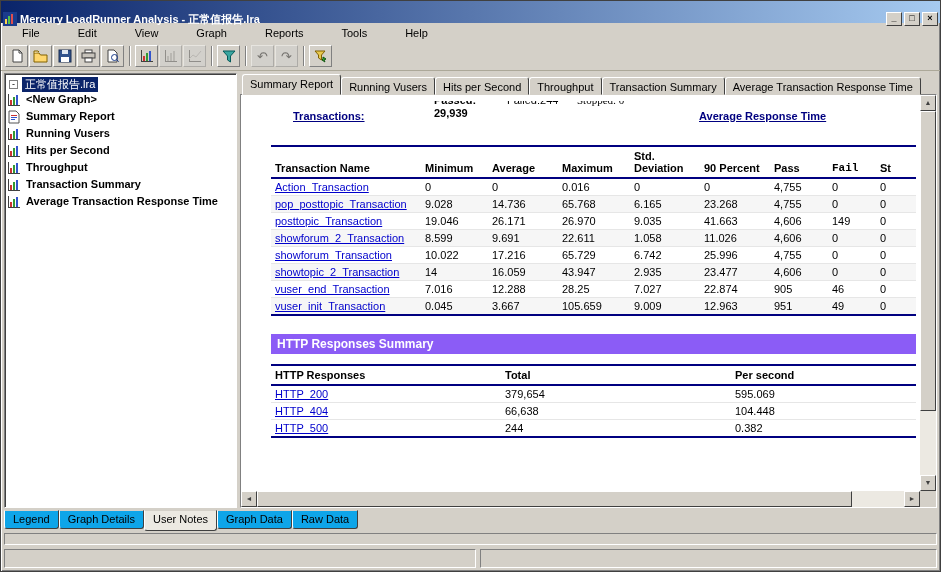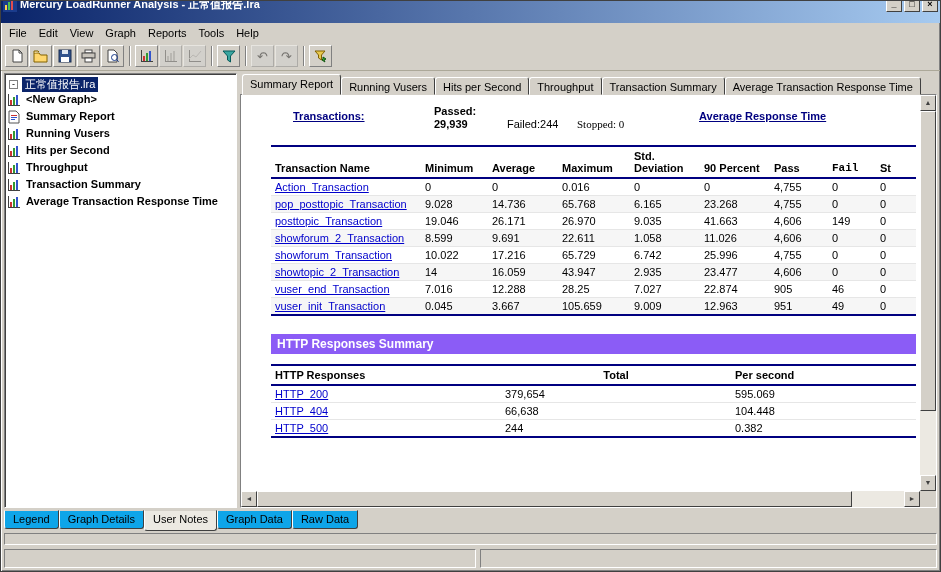--- a/index.html
+++ b/index.html
@@ -1,29 +1,29 @@
 <!DOCTYPE html>
 <html><head>
 <meta charset="utf-8">
 <style>
   html,body{margin:0;padding:0;background:#808080;font-family:"Liberation Sans",sans-serif;}
   *{box-sizing:border-box;}
   .window{width:941px;height:572px;background:#d4d0c8;border:1px solid #404040;
     box-shadow:inset 1px 1px 0 #ffffff, inset -1px -1px 0 #808080;
     display:flex;flex-direction:column;overflow:hidden;}
   
-  .titlebar{height:18px;background:linear-gradient(to right,#0a246a,#a6caf0);display:flex;align-items:flex-end;
+  .titlebar{height:18px;background:linear-gradient(to right,#0a246a,#a6caf0);display:flex;align-items:flex-start;
     padding:11px 2px;flex:0 0 auto;}
   .app-icon{width:14px;height:14px;margin-right:3px;display:inline-flex;}
   .title-text{flex:1;color:#fff;font-weight:bold;font-size:11px;white-space:nowrap;overflow:hidden;}
   .tb-btn{width:16px;height:14px;background:#d4d0c8;border:1px solid;border-color:#fff #404040 #404040 #fff;
     font-size:9px;line-height:11px;text-align:center;margin-left:2px;color:#000;font-weight:bold;cursor:default;}
   
   .menubar{height:19px;display:flex;align-items:center;padding-left:2px;flex:0 0 auto;font-size:11px;}
-  .menu-item{padding:2px 6px;cursor:default;}
+  .menu-item{padding:2px 19px;cursor:default;}
   
   .toolbar{height:29px;display:flex;align-items:center;padding:2px 4px;flex:0 0 auto;border-bottom:1px solid #aca899;}
   .tool-btn{width:23px;height:22px;display:inline-flex;align-items:center;justify-content:center;
     border:1px solid;border-color:#fff #808080 #808080 #fff;background:#d4d0c8;margin-right:1px;font-size:13px;}
   .tool-btn.disabled{opacity:.45;filter:grayscale(1);}
   .tool-sep{width:2px;height:20px;border-left:1px solid #808080;border-right:1px solid #fff;margin:0 4px;}
   
   .workarea{flex:1;display:flex;min-height:0;padding:2px 3px;}
   .sunken2{border:1px solid;border-color:#808080 #fff #fff #808080;box-shadow:inset 1px 1px 0 #404040;}
   .tree-panel{width:233px;background:#fff;margin-right:3px;overflow:hidden;padding:2px;font-size:11px;}
@@ -38,41 +38,41 @@
   .tabbar{height:21px;display:flex;align-items:flex-end;padding-left:2px;flex:0 0 auto;font-size:11px;}
   .tab{padding:3px 7px 2px;background:#d4d0c8;border:1px solid;border-color:#fff #404040 #d4d0c8 #fff;
     border-top-left-radius:3px;border-top-right-radius:3px;margin-right:0;position:relative;top:1px;height:18px;white-space:nowrap;}
   .tab.active{height:21px;top:1px;z-index:3;border-bottom-color:#d4d0c8;font-weight:normal;}
   
   .report-frame{flex:1;background:#fff;display:flex;flex-direction:column;min-height:0;overflow:hidden;}
   .report-row{flex:1;display:flex;min-height:0;}
   .report-content{flex:1;overflow:hidden;background:#fff;padding:6px 0 0 30px;position:relative;font-size:11px;}
   
   .summary-strip{height:30px;overflow:hidden;width:645px;}
-  .strip-inner{margin-top:-7px;display:flex;align-items:flex-end;height:37px;}
+  .strip-inner{margin-top:-7px;display:flex;height:37px;}
   .strip-link{font-weight:bold;color:#000080;text-decoration:underline;align-self:center;margin-top:6px;}
   .c-trans{width:163px;padding-left:22px;}
   .c-passed{width:73px;display:flex;flex-direction:column;line-height:13px;font-weight:bold;}
   .c-failed{width:70px;display:flex;line-height:13px;}
   .c-stopped{width:122px;padding-bottom:1px;font-family:Liberation Serif, serif;}
   .c-avg{flex:1;}
   
   .report-table{border-collapse:collapse;width:645px;table-layout:fixed;font-size:11px;margin-top:14px;
     border-bottom:2px solid #000080;}
   .report-table th{font-weight:bold;text-align:left;padding:3px 4px;vertical-align:bottom;
     border-top:2px solid #000080;border-bottom:2px solid #000080;}
   .report-table td{padding:2px 4px;border-bottom:1px solid #e6e6e6;white-space:nowrap;overflow:hidden;}
   .report-table tr.alt td{background:#f6f6f6;}
   .cell-link{color:#0000cc;text-decoration:underline;cursor:pointer;}
   .tx-table th:nth-child(1),.tx-table td:nth-child(1){width:150px;}
   .tx-table th:nth-child(2){width:67px;} .tx-table th:nth-child(3){width:70px;}
   .tx-table th:nth-child(4){width:72px;} .tx-table th:nth-child(5){width:70px;}
   .tx-table th:nth-child(6){width:70px;} .tx-table th:nth-child(7){width:58px;}
   .tx-table th:nth-child(8){width:48px;font-family:Liberation Mono, monospace;} .tx-table th:nth-child(9){width:40px;}
-  .http-table th:nth-child(1){width:230px;} .http-table th:nth-child(2){width:230px;text-align:center;} .http-table th:nth-child(3){width:185px;}
+  .http-table th:nth-child(1){width:230px;} .http-table th:nth-child(2){width:230px;} .http-table th:nth-child(3){width:185px;}
   .section-bar{width:645px;background:#8b5cf6;color:#fff;font-weight:bold;font-size:12px;
     padding:3px 6px;margin-top:18px;}
   .http-table{margin-top:10px;}
   
   .vscroll{width:16px;background:#ece9e2;display:flex;flex-direction:column;flex:0 0 auto;}
   .sbtn{width:16px;height:16px;background:#d4d0c8;border:1px solid;border-color:#fff #404040 #404040 #fff;
     font-size:7px;line-height:14px;text-align:center;color:#404040;flex:0 0 auto;}
   .vtrack{flex:1;position:relative;}
   .vthumb{position:absolute;top:0;left:0;width:16px;height:300px;background:#d4d0c8;
     border:1px solid;border-color:#fff #404040 #404040 #fff;}

